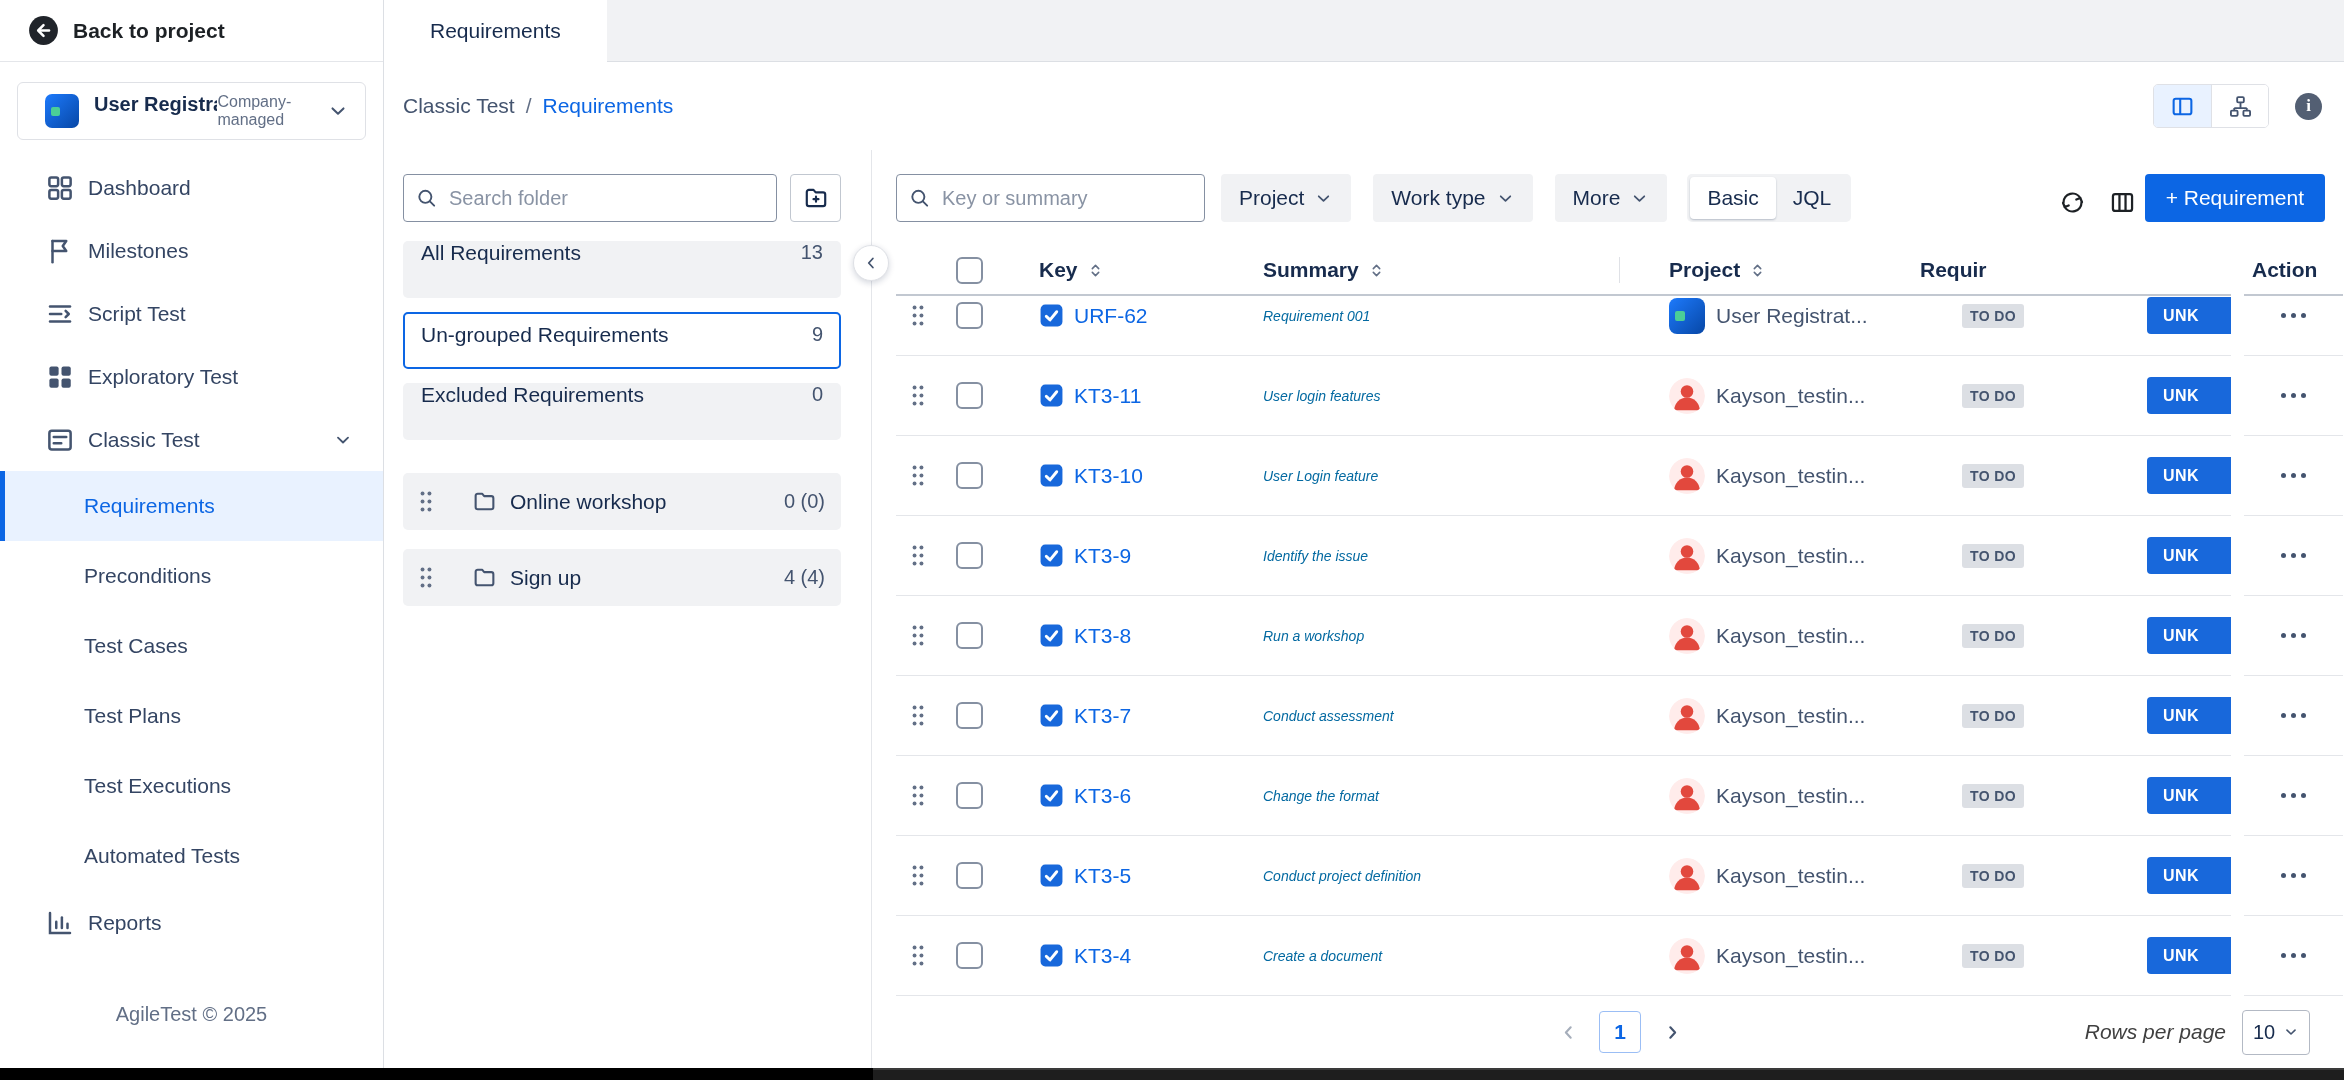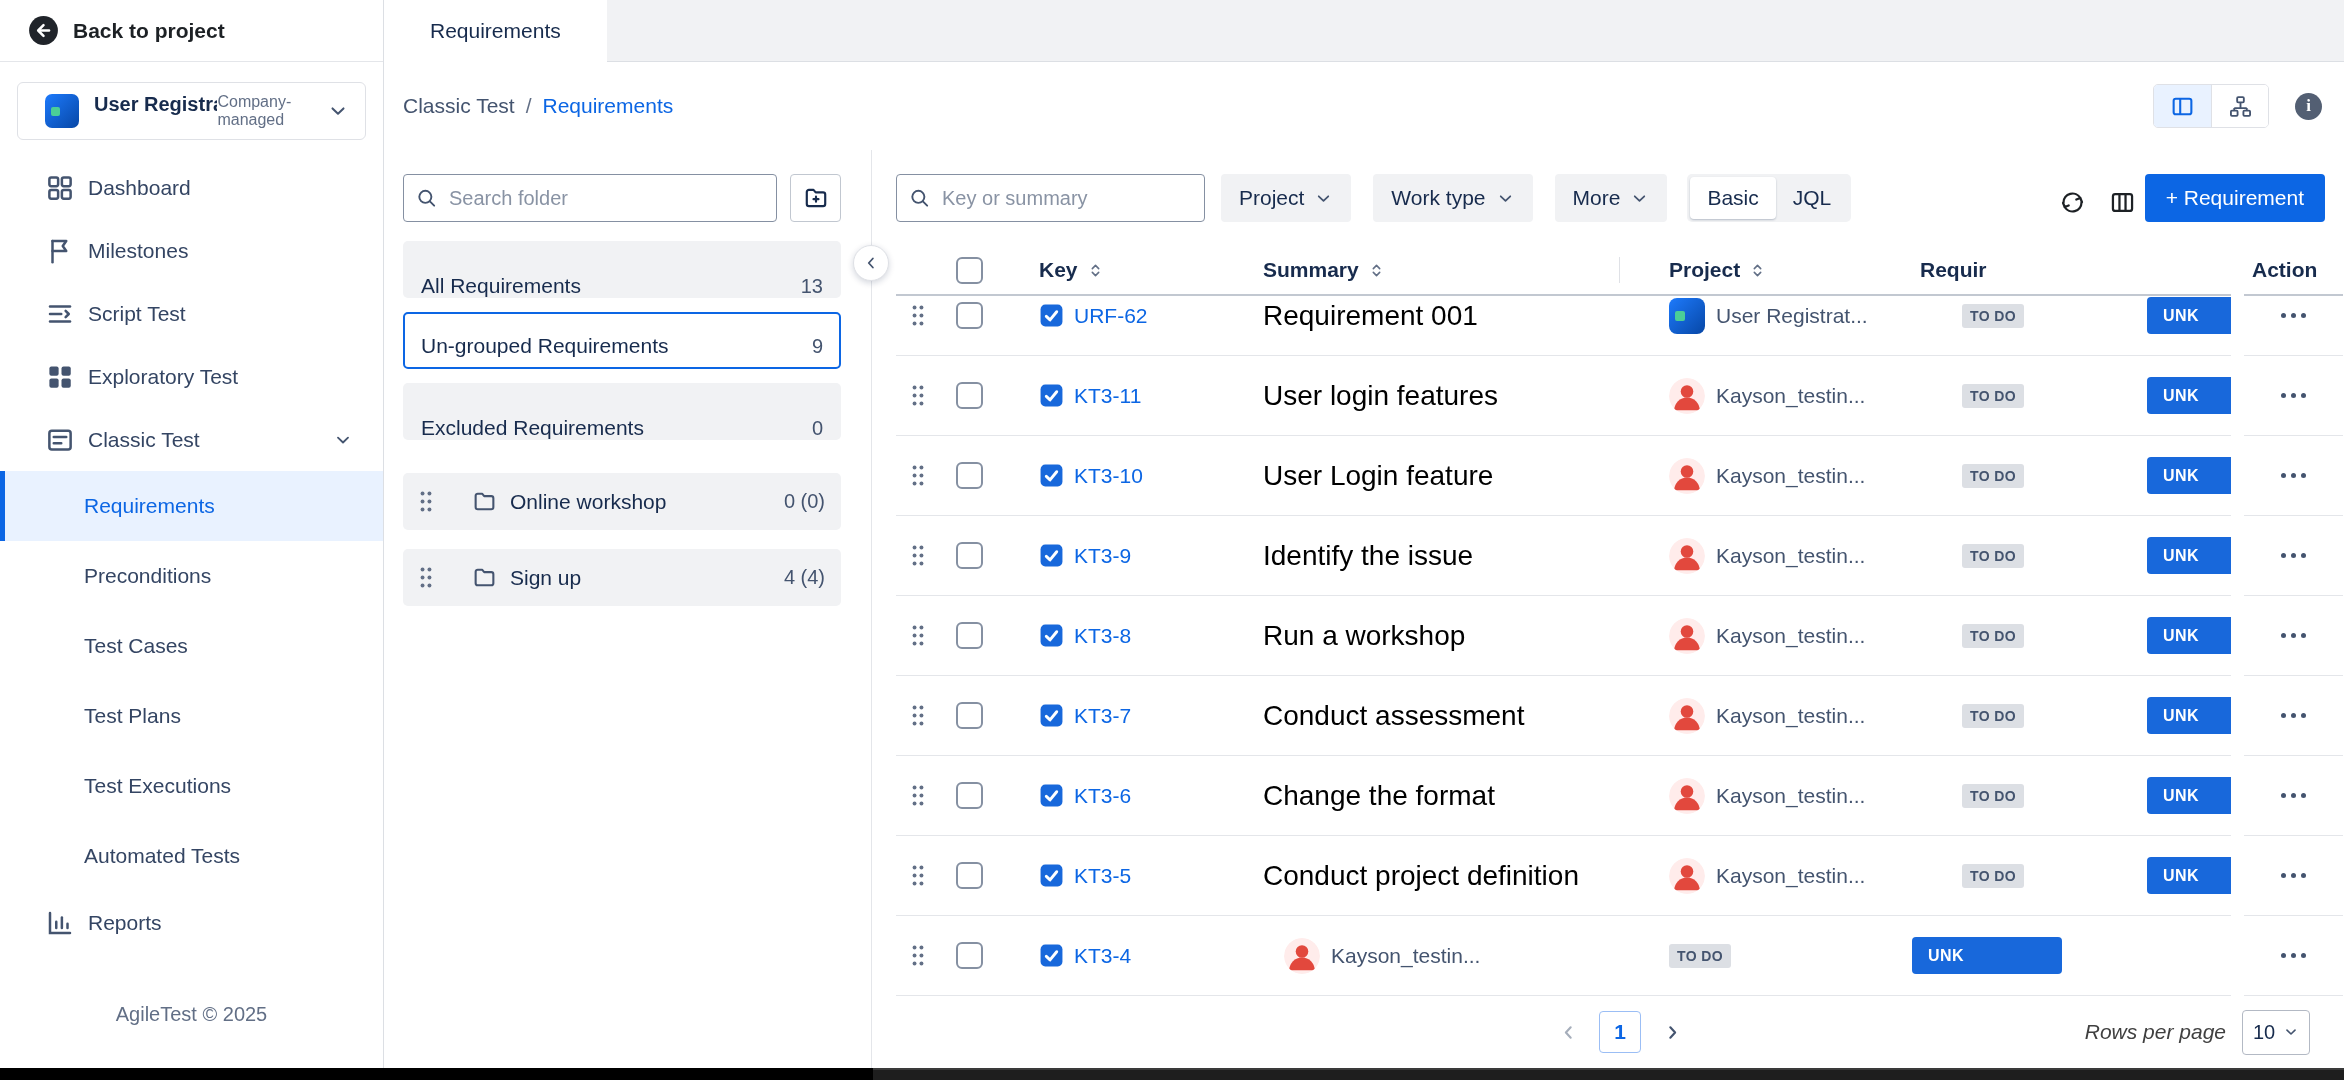--- a/index.html
+++ b/index.html
@@ -60,21 +60,21 @@
   .search-box { position:relative; height:48px; }
   .search-box input { width:100%; height:100%; border:1px solid #8590A2; border-radius:4px; padding:0 12px 0 45px;
     font-size:20px; color:#172B4D; font-family:inherit; outline:none; background:#fff; }
   .search-box input::placeholder { color:#8993A4; }
   .search-box .sicon { position:absolute; left:12px; top:50%; transform:translateY(-50%); color:#44546F; display:flex; }
   .fp-search { width:374px; }
   .new-folder-btn { width:51px; height:48px; border:1px solid #C1C7D0; border-radius:4px; background:#fff; display:flex;
     align-items:center; justify-content:center; color:#172B4D; cursor:pointer; }
   .group-list { margin-top:19px; }
   .group-item { height:57px; background:#F1F2F4; border-radius:5px; margin-bottom:14px; padding:0 18px;
-    display:flex; align-items:flex-end; justify-content:space-between; cursor:pointer; }
+    display:flex; align-items:flex-start; justify-content:space-between; cursor:pointer; }
   .group-item .g-label { font-size:21px; color:#172B4D; }
   .group-item .g-count { font-size:20px; color:#44546F; }
   .group-item.selected { background:#fff; border:2px solid #0C66E4; padding:9px 16px; }
   .folder-list { margin-top:33px; }
   .folder-item { height:57px; background:#F1F2F4; border-radius:5px; margin-bottom:19px; padding:0 16px;
     display:flex; align-items:center; cursor:pointer; }
   .folder-item .drag { color:#626F86; display:flex; flex:none; }
   .folder-item .ficon { color:#44546F; display:flex; margin-left:39px; flex:none; }
   .folder-item .f-label { margin-left:13px; font-size:21px; color:#172B4D; flex:1; }
   .folder-item .f-count { font-size:20px; color:#44546F; }
@@ -115,21 +115,21 @@
   .tbody { height:700px; overflow:hidden; }
   .tr { height:80px; border-bottom:1px solid #E4E6EA; }
   .tr.first { margin-top:-20px; }
   .td { display:flex; align-items:center; height:100%; min-width:0; }
   .td-drag { justify-content:center; color:#626F86; cursor:grab; }
   .td-cb, .th-cb { justify-content:center; display:flex; align-items:center; height:100%; }
   .checkbox { width:27px; height:27px; border:2px solid #8590A2; border-radius:6px; background:#fff; display:block; cursor:pointer; }
   .td-key { padding-left:40px; gap:10px; }
   .task-icon { display:flex; flex:none; }
   .key-link { font-size:21px; color:#0C66E4; font-weight:500; text-decoration:none; white-space:nowrap; cursor:pointer; }
-  .td-summary { padding-left:29px; font-size:28px; color:#000000; white-space:nowrap; overflow:hidden; }
+  .td-summary { padding-left:29px; font-size:14px; color:#0369a1; white-space:nowrap; overflow:hidden;font-style:italic; }
   .td-project { padding-left:50px; gap:11px; }
   .avatar { width:36px; height:36px; border-radius:50%; overflow:hidden; flex:none; display:flex; }
   .avatar-app { border-radius:8px; background:linear-gradient(135deg,#1D7AFC,#0747A6); position:relative; }
   .avatar-app::before { content:""; position:absolute; left:18%; top:38%; width:26%; height:26%; background:#4BCE97; border-radius:2px; }
   .proj-cell-name { font-size:21px; color:#44546F; white-space:nowrap; overflow:hidden; }
   .td-status { padding-left:50px; }
   .badge-status { background:#DCDFE4; color:#44546F; font-size:14px; font-weight:700; letter-spacing:.4px;
     padding:4px 8px; border-radius:3px; white-space:nowrap; }
   .td-cov { padding-left:0; }
   .badge-cov { width:150px; height:37px; background:#1868DB; border-radius:4px; color:#fff; font-size:16px; font-weight:700;
@@ -915,20 +915,21 @@
                       </div>
                     <div class="td td-key">
                       <span class="task-icon">
                           <svg viewBox="0 0 24 24" width="25" height="25">
                             <rect x="1.5" y="1.5" width="21" height="21" rx="4.5" fill="#1868DB"></rect>
                             <path d="M7 12.8 10.6 16.2 17 8.4" fill="none" stroke="#fff" stroke-width="2.8" stroke-linecap="round" stroke-linejoin="round"></path>
                           </svg>
                         </span>
                       <a class="key-link">KT3-4</a>
                     </div>
+                    <div class="td td-summary">Create a document</div>
                     <div class="td td-project">
                       <span class="avatar">
                           <svg viewBox="0 0 24 24" width="36" height="36">
                             <circle cx="12" cy="12" r="12" fill="#FFECEB"></circle>
                             <circle cx="12" cy="9" r="4.2" fill="#E2483D"></circle>
                             <path d="M3.5 21.5a8.5 8.5 0 0 1 17 0Z" fill="#E2483D"></path>
                           </svg>
                         </span>
                       <span class="proj-cell-name">Kayson_testin...</span>
                     </div>

